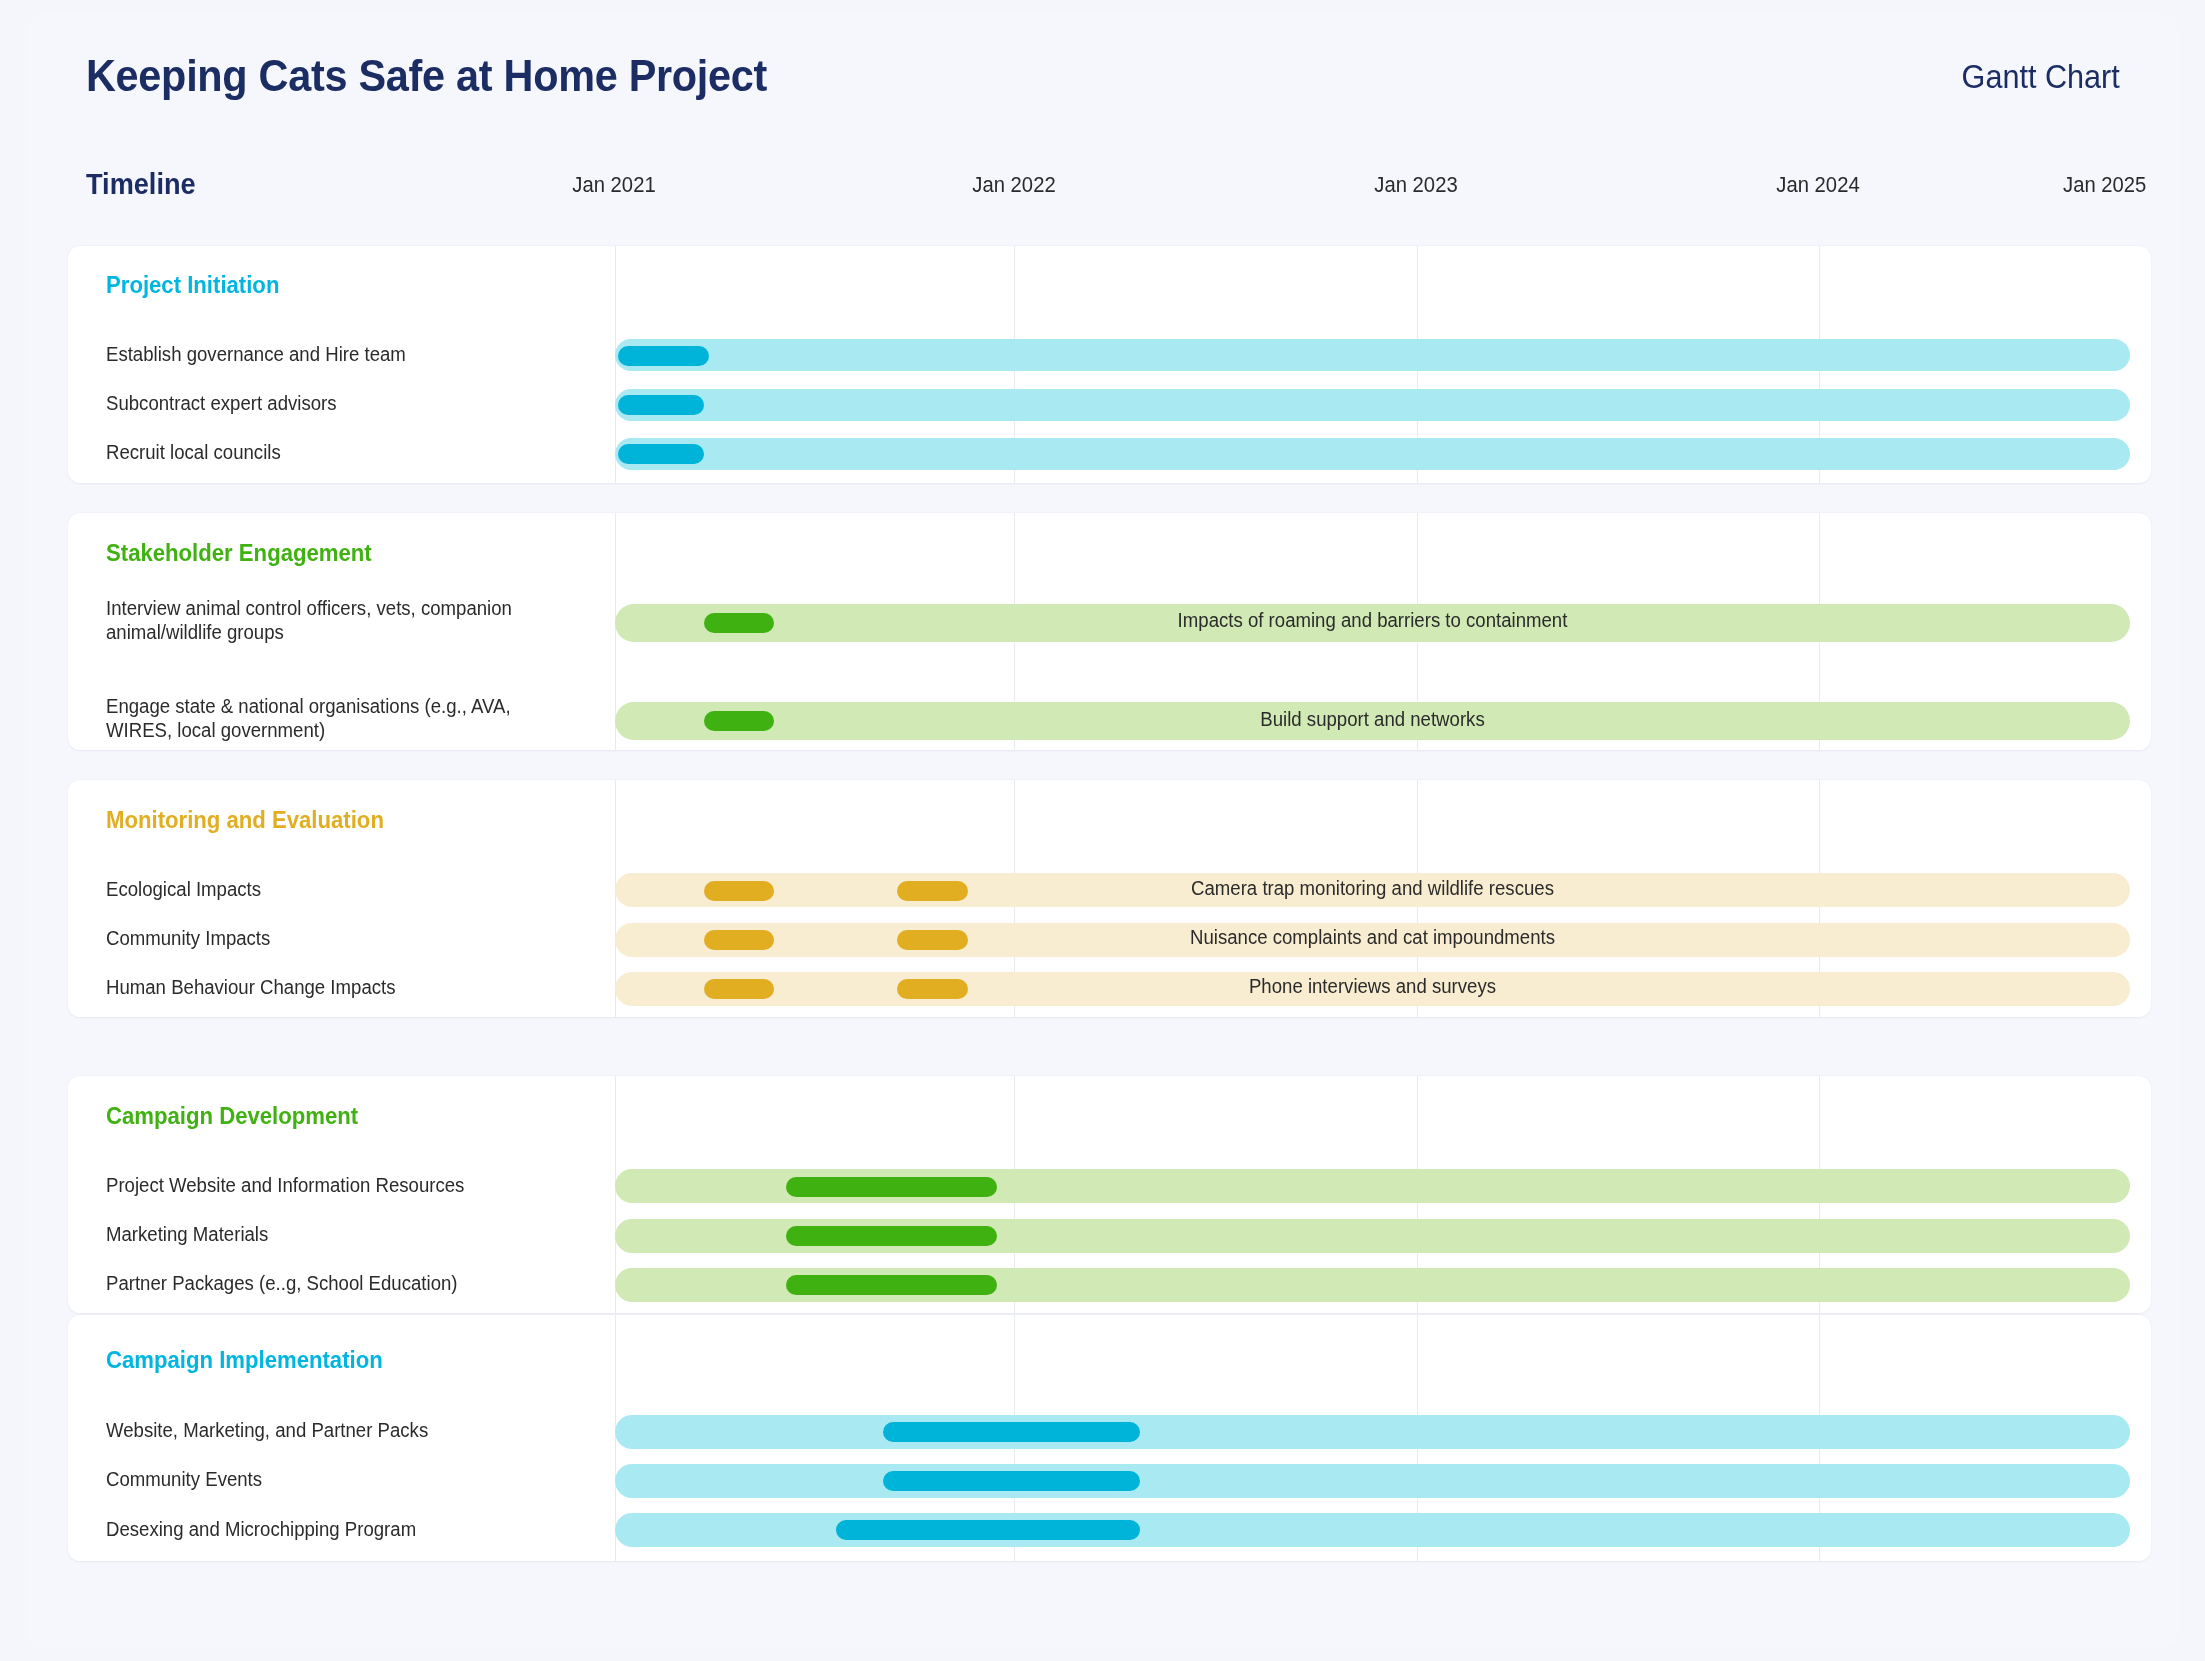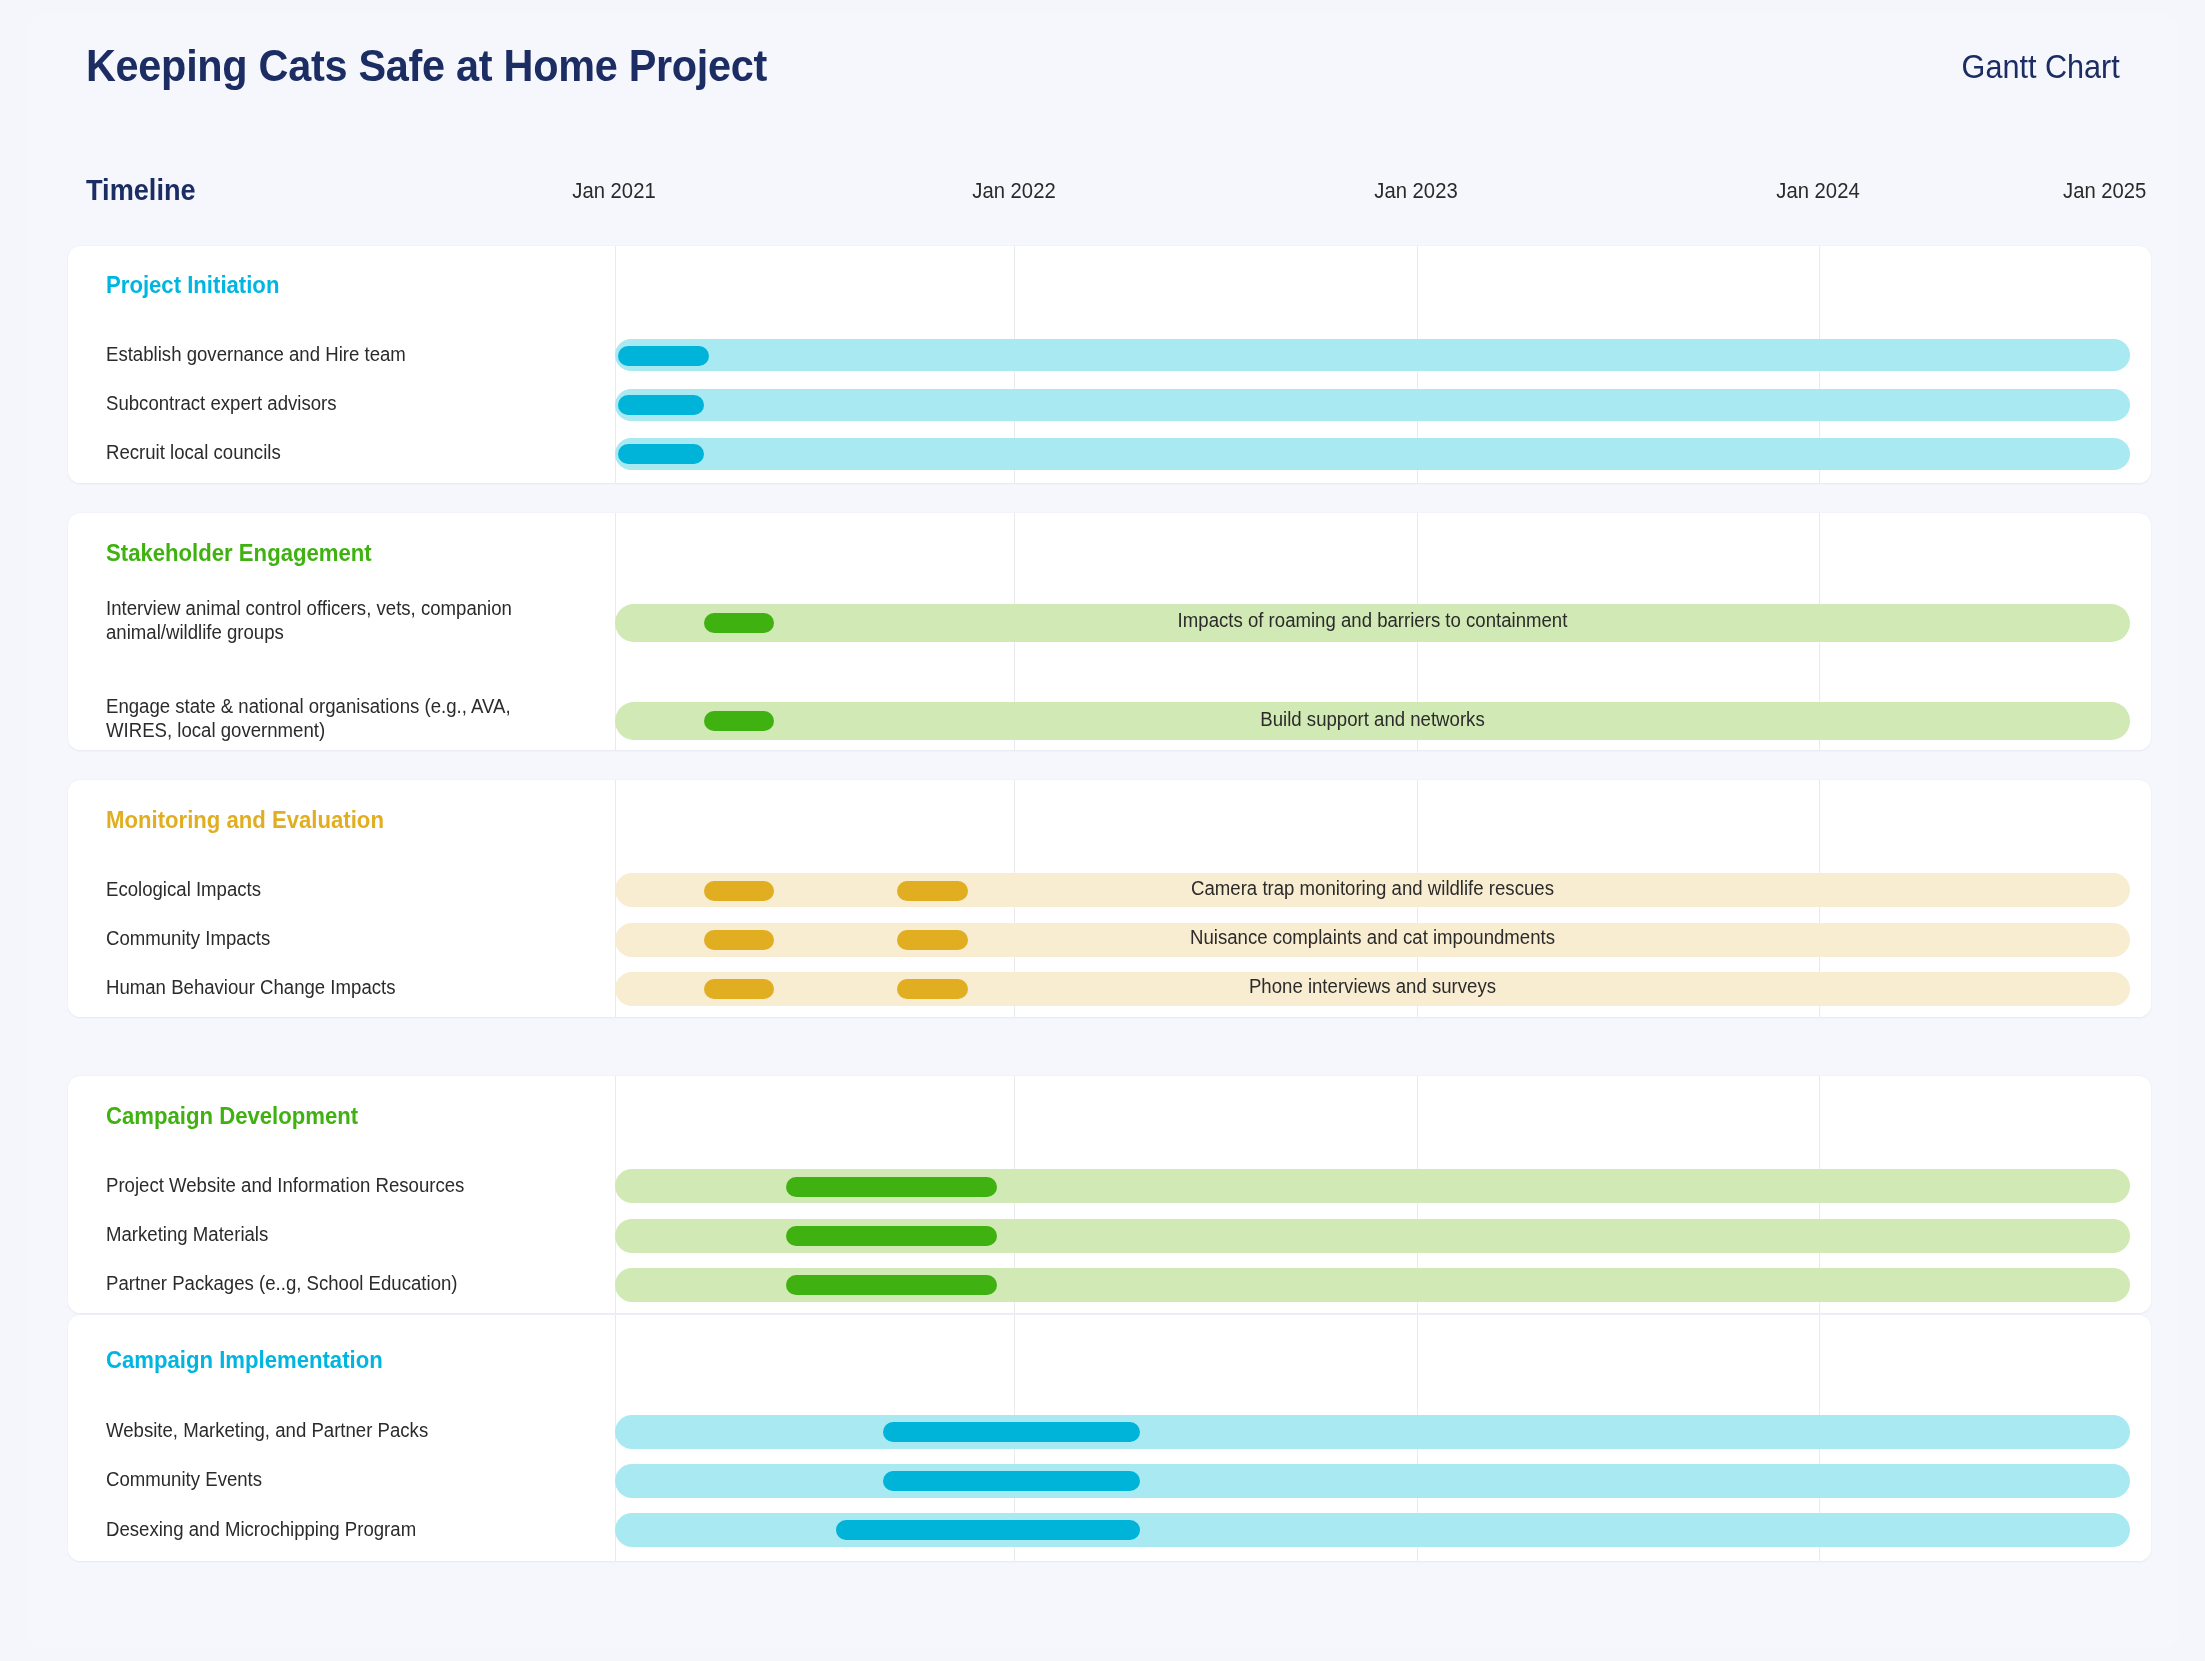--- a/index.html
+++ b/index.html
@@ -19,21 +19,21 @@
     position:absolute;
     left:27px;top:13.5px;
     width:2151px;height:1634px;
     background:#f6f7fd;
     border-radius:16px;
     box-sizing:border-box;
   }
 
   
   .hdr{
-    position:absolute;left:55px;top:40px;width:2065px;height:68px;text-decoration:underline;
+    position:absolute;left:55px;top:50px;width:2065px;height:68px;text-decoration:underline;
   }
   .hdr-title{
     position:absolute;left:31px;top:0;
     font-size:45px;font-weight:bold;
     color:#1b2d63;
     letter-spacing:-0.3px;
     font-family:"Liberation Sans", sans-serif;
     transform:scaleX(0.92);transform-origin:left center;
     white-space:nowrap;
   }
@@ -41,21 +41,21 @@
     position:absolute;right:0;top:7.4px;
     font-size:34px;
     color:#1b2d63;
     font-family:"Liberation Sans", sans-serif;
     transform:scaleX(0.9);transform-origin:right center;
     white-space:nowrap;
   }
 
   
   .axis{
-    position:absolute;left:55px;top:172px;width:2101px;height:49px;
+    position:absolute;left:55px;top:166px;width:2101px;height:49px;
   }
   .axis-label{
     position:absolute;left:31px;top:1.2px;
     font-size:29.5px;font-weight:bold;color:#1b2d63;
     transform:scaleX(0.92);transform-origin:left center;
     white-space:nowrap;
   }
   .tick{
     position:absolute;top:6.1px;
     font-size:22px;color:#2a2a2a;

